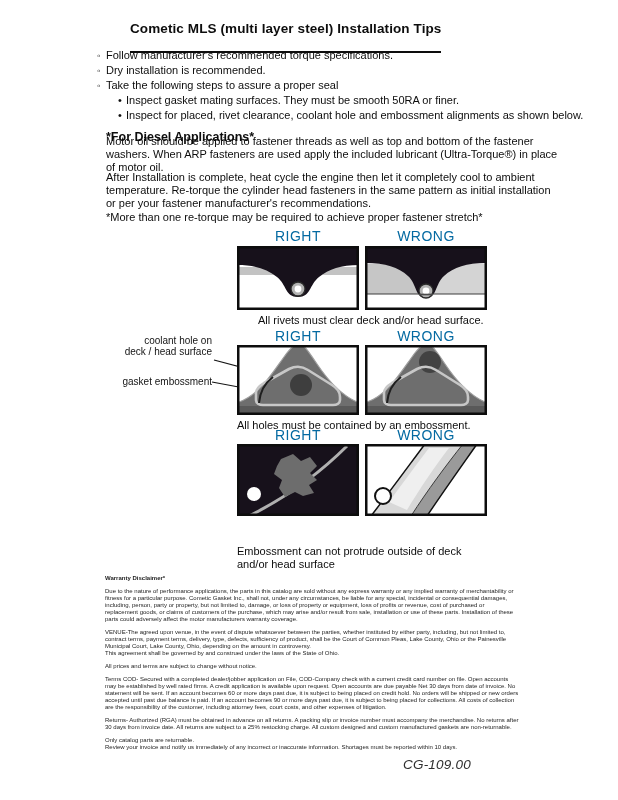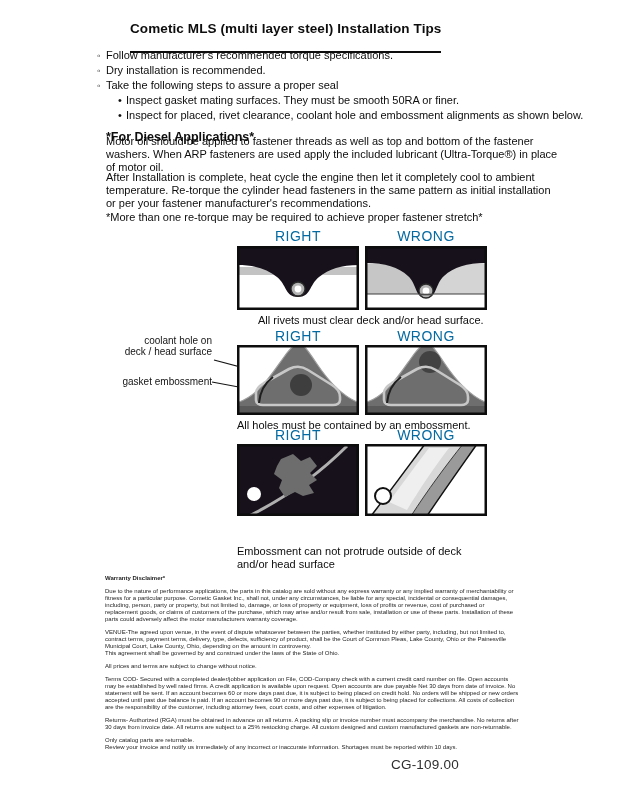--- a/index.html
+++ b/index.html
@@ -30,22 +30,22 @@
   .side-label{position:absolute;left:104px;width:108px;text-align:right;
               font-size:10px;line-height:10.5px;color:#141414;}
   .leader-svg{position:absolute;left:210px;top:355px;}
 
   .smallprint{position:absolute;left:105px;top:575px;width:414px;
               font-size:6px;line-height:7px;color:#1e1e1e;}
   .smallprint p{margin:0 0 6px 0;}
   .smallprint p.tight{margin:0;}
   .sp-head{font-weight:700;margin:0 0 7px 0;}
 
-  .footer-code{position:absolute;left:391px;top:757px;font-size:13.5px;color:#2e2e2e;
-               letter-spacing:.2px;}
+  .footer-code{position:absolute;left:403px;top:757px;font-size:13.5px;color:#2e2e2e;
+               letter-spacing:.2px;font-style:italic;}
 </style>
 </head>
 <body>
 
 <div class="page">
 
   <div class="title">Cometic MLS (multi layer steel) Installation Tips</div>
 
   <div class="bullets">
     <div class="b-row">

